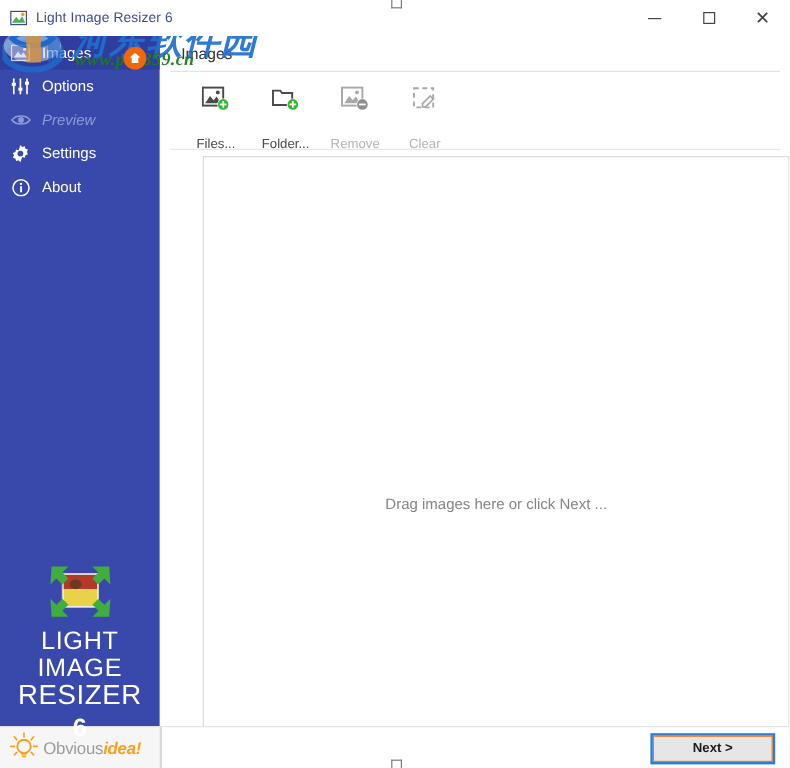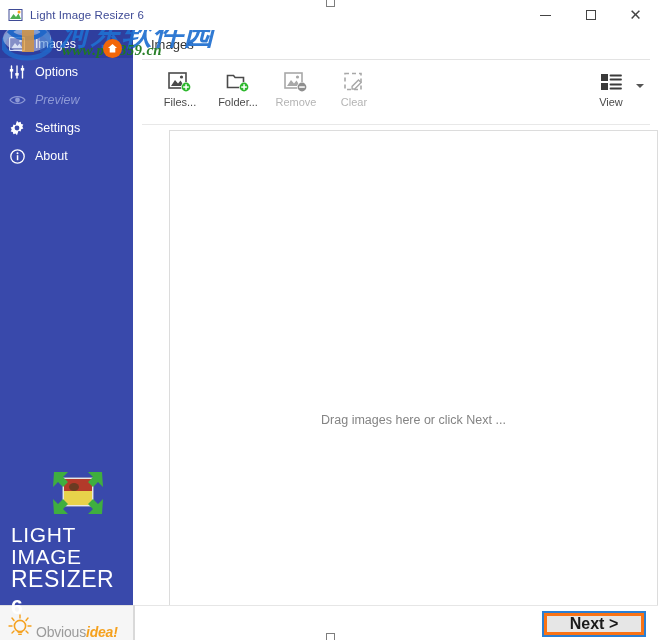--- a/index.html
+++ b/index.html
@@ -81,22 +81,22 @@
     margin-right: 9px;
     display: flex; align-items: center; justify-content: center;
     flex: none;
   }
   .nav-label { white-space: nowrap; }
 
   
   #brand {
     position: absolute; left: 0; top: 440px;
     width: 133px;
+    text-align: center;
     color: #ffffff;
-    margin-left: 11px;
   }
   #brand-mark {
     width: 52px; height: 46px;
     margin: 0 auto 8px auto;
     position: relative;
   }
   .brand-line {
     font-size: 21px; line-height: 22px;
     letter-spacing: .6px;
     font-family: "Liberation Sans", sans-serif;
@@ -106,21 +106,21 @@
   #brand-version {
     font-size: 21px; font-weight: bold;
     margin-top: 5px; color: #ffffff;
   }
 
   
   #oi-footer {
     position: absolute; left: 0; top: 605px;
     width: 133px; height: 35px;
     background: #f6f6f6;
-    display: flex; align-items: flex-end;
+    display: flex; align-items: center;
     border-top: 1px solid #e0e0e0;
   }
   #oi-bulb { width: 28px; height: 26px; margin-left: 6px; flex: none; position: relative;}
   #oi-text { font-size: 14px; margin-left: 2px; letter-spacing:-.2px; font-family:"Liberation Sans", sans-serif;}
   .oi-grey { color: #9b9b9b; }
   .oi-orange { color: #f5a11e; font-style: italic; font-weight: bold; }
 
   
   #content {
     position: absolute; left: 133px; top: 30px;
@@ -153,21 +153,21 @@
   .tb-btn {
     width: 58px;
     display: flex; flex-direction: column;
     align-items: center;
     padding-top: 4px;
     cursor: default;
   }
   .tb-icon { height: 28px; display:flex; align-items:center; justify-content:center; }
   .tb-label {
     font-size: 11px; color: #4a4a4a;
-    margin-top: 0; white-space: nowrap;
+    margin-top: 18px; white-space: nowrap;
   }
   .tb-btn.disabled .tb-label { color: #b4b4b4; }
   .tb-split { display: flex; align-items: flex-start; }
   .tb-caret {
     margin-top: 20px; margin-left: -4px;
     width: 0; height: 0;
     border-left: 4px solid transparent;
     border-right: 4px solid transparent;
     border-top: 4px solid #555;
   }
@@ -193,25 +193,25 @@
   #bottombar {
     position: absolute; left: 133px; top: 605px;
     width: 525px; height: 35px;
     background: #ffffff;
     border-top: 1px solid #e6e6e6;
   }
   #next-button {
     position: absolute; right: 14px; top: 7px;
     width: 100px; height: 22px;
     background: #e6e6e6;
-    border: 3px solid #f97316;
+    border: 1px solid #f97316;
     outline: 2px solid #2a7fd4;
     outline-offset: 0px;
     display: flex; align-items: center; justify-content: center;
-    font-size: 16px; font-weight: bold; color: #1a1a1a;
+    font-size: 11px; font-weight: bold; color: #1a1a1a;
   }
   #content-leftedge {
     position:absolute; left:133px; top:605px; width:2px; height:35px;
     background:#d9d9d9;
   }
 
   
   #watermark {
     position: absolute; left: 0; top: 0;
     width: 658px; height: 640px;
@@ -443,38 +443,20 @@
             </svg>
           </div>
           <div class="tb-label">Clear</div>
         </div>
 
       </div>
 
       <div class="tb-group" id="tb-right">
 
 
-        <div class="tb-split">
-          <div class="tb-btn">
-            <div class="tb-icon">
-              <svg width="24" height="22" viewBox="0 0 24 22">
-                <rect x="2" y="3" width="7" height="7" fill="#3a3a3a"></rect>
-                <rect x="2" y="12" width="7" height="7" fill="#3a3a3a"></rect>
-                <g stroke="#3a3a3a" stroke-width="1.8" stroke-linecap="round">
-                  <line x1="11.5" y1="4.5" x2="22" y2="4.5"></line>
-                  <line x1="11.5" y1="8.5" x2="22" y2="8.5"></line>
-                  <line x1="11.5" y1="13.5" x2="22" y2="13.5"></line>
-                  <line x1="11.5" y1="17.5" x2="22" y2="17.5"></line>
-                </g>
-              </svg>
-            </div>
-            <div class="tb-label">View</div>
-          </div>
-          <div class="tb-caret"></div>
-        </div>
 
       </div>
 
       <div id="toolbar-rule"></div>
     </div>
 
     <div id="droparea">
       <div id="drop-text">Drag images here or click Next ...</div>
     </div>
 

